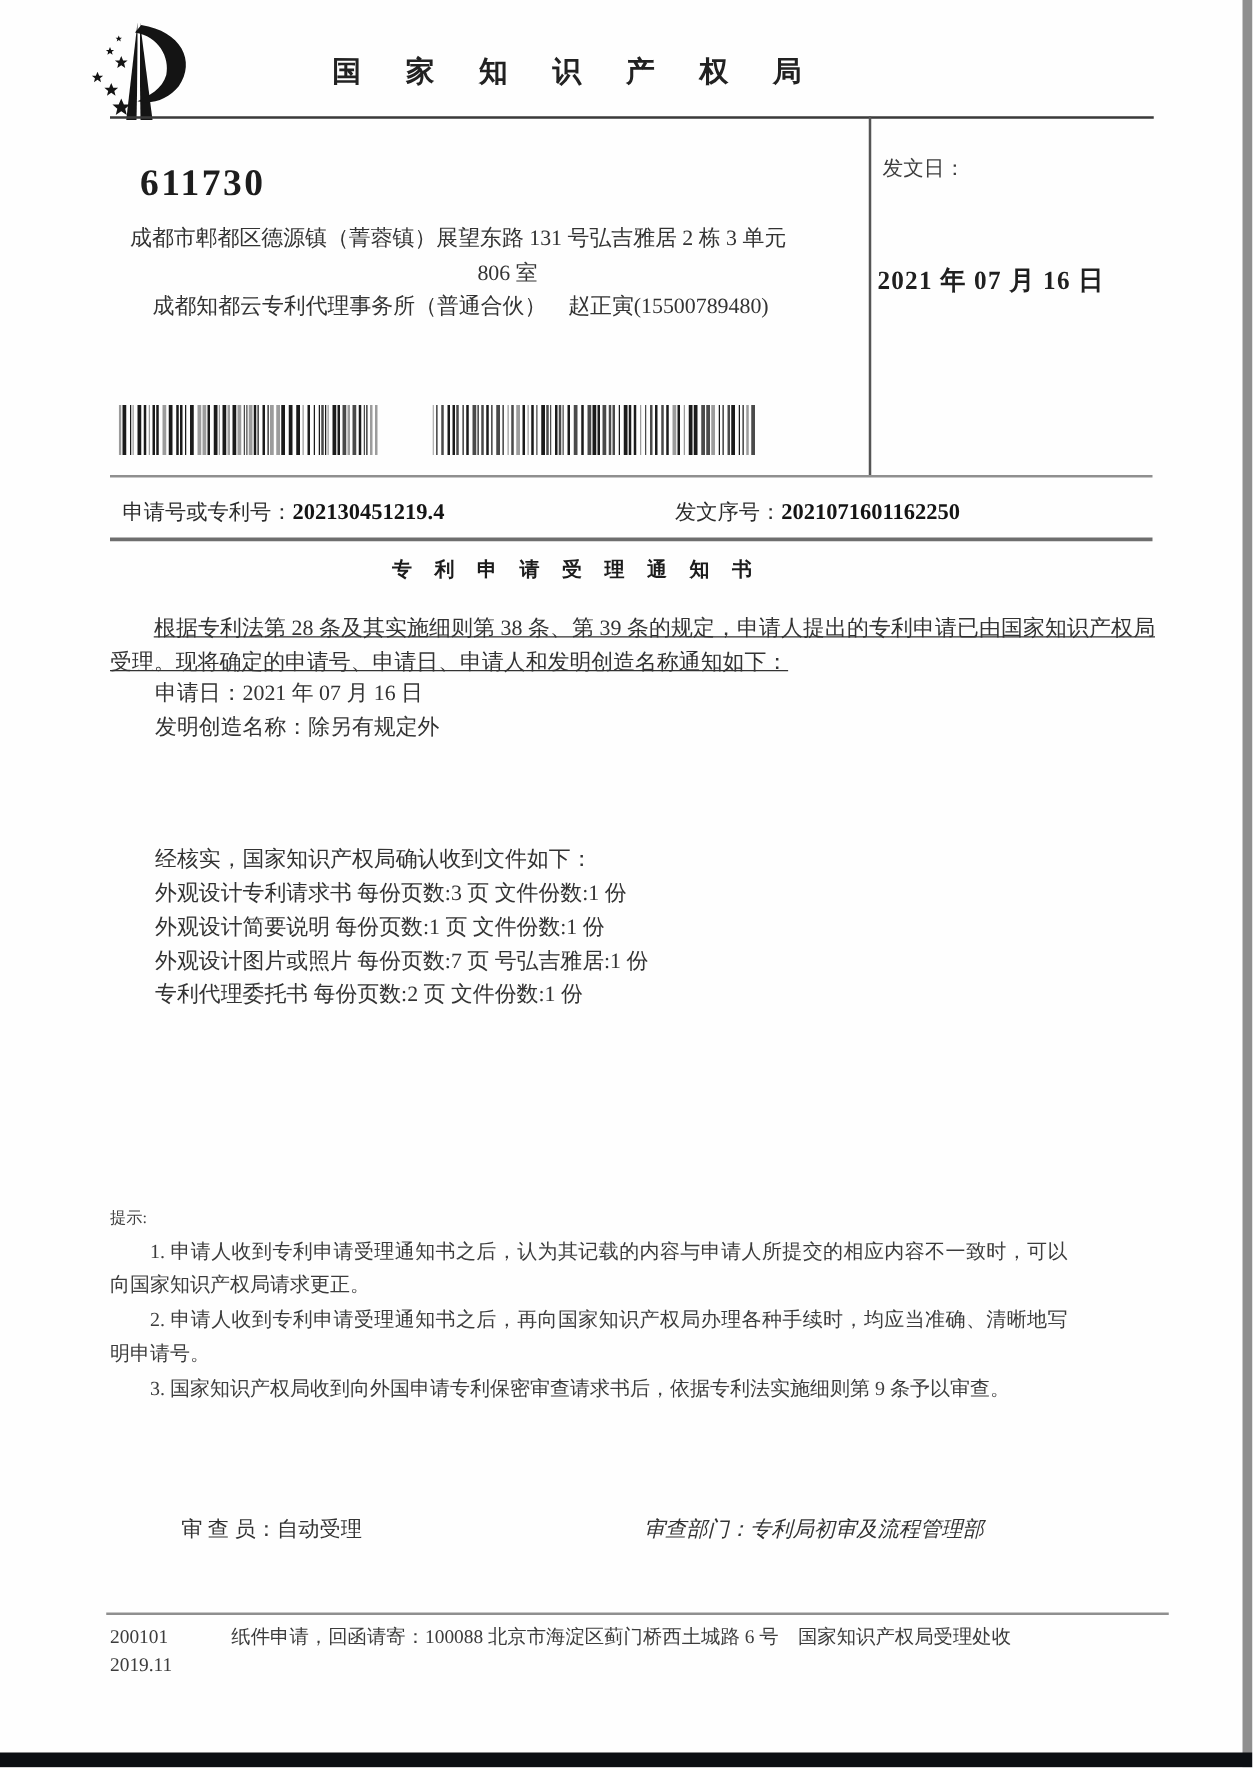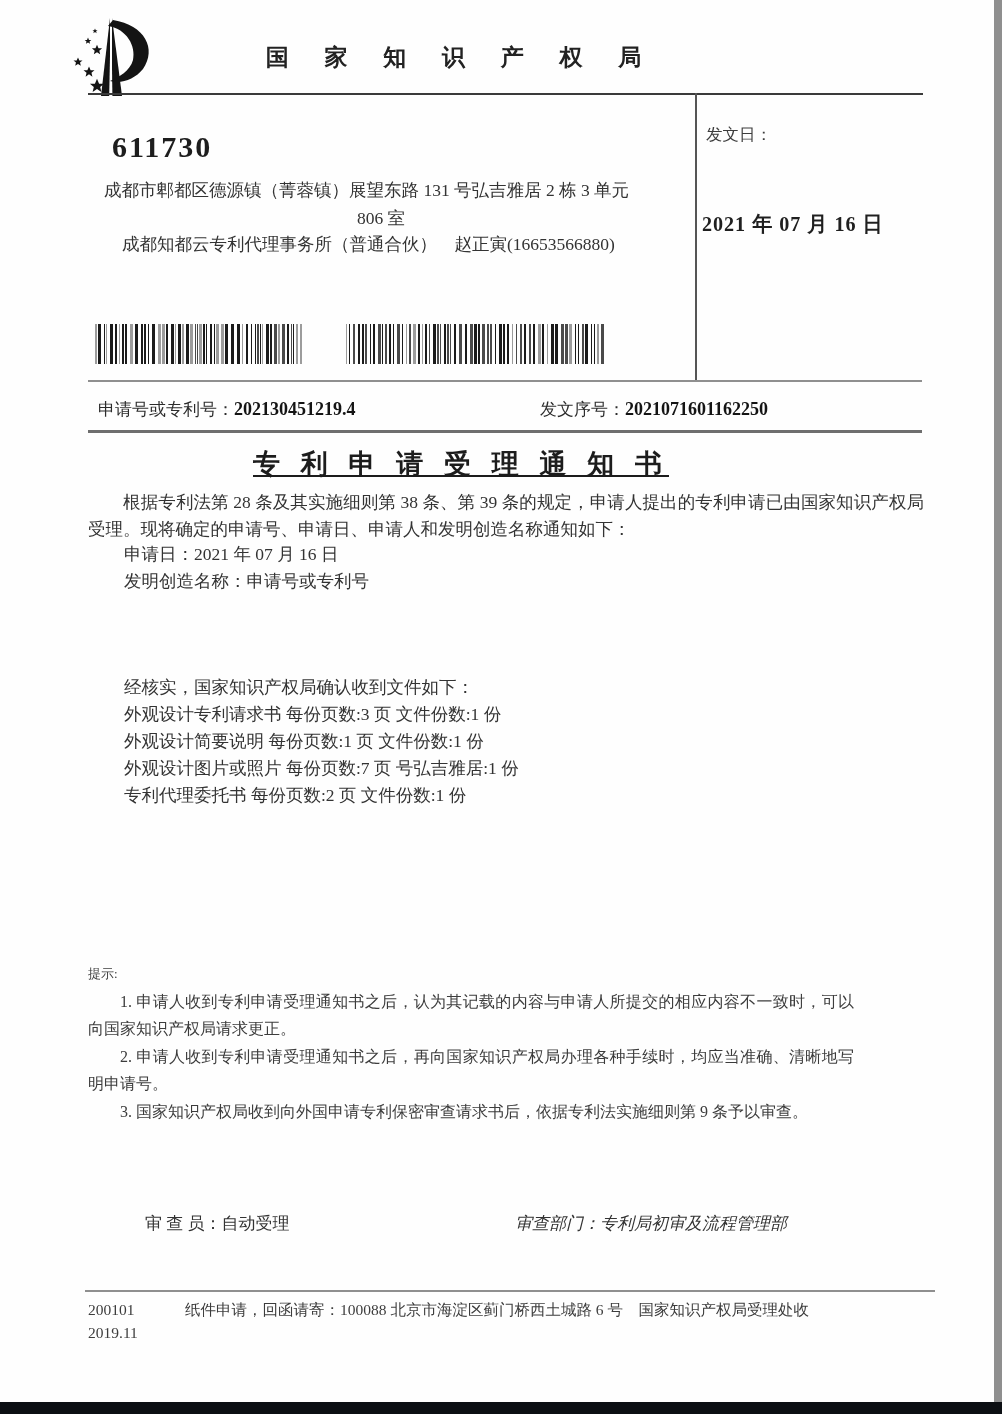--- a/index.html
+++ b/index.html
@@ -17,39 +17,39 @@
     font-size:23px;font-weight:bold;letter-spacing:15px;color:#222;
   }
   .rule{background:#3a3a3a;height:2px;}
   .rule-soft{background:#8f8f8f;height:2px;}
   .rule-mid{background:#6e6e6e;height:3px;}
   .vline{width:2px;background:#555;}
 
   
   .zipcode{left:112px;top:130px;font-size:30px;font-weight:bold;letter-spacing:2px;color:#1d1d1d;}
   .addr1{left:104px;top:178px;width:580px;font-size:17.5px;color:#333;}
-  .addr2{left:91px;top:206px;width:580px;text-align:center;font-size:17.5px;color:#333;}
+  .addr2{left:116px;top:206px;width:580px;text-align:center;font-size:17.5px;color:#333;}
   .agency{left:122px;top:232px;width:600px;font-size:17.5px;color:#333;}
 
   
   .issue-label{left:706px;top:124px;font-size:16.5px;color:#3d3d3d;}
   .issue-date{left:702px;top:210px;font-size:21px;font-weight:600;letter-spacing:1px;color:#1f1f1f;transform:scaleX(.96);transform-origin:left;}
 
   
   .barcode{display:flex;align-items:stretch;overflow:hidden;}
   .barcode .bar{height:100%;flex:0 0 auto;}
 
   
   .refrow{left:98px;top:398px;width:824px;font-size:17px;color:#2c2c2c;}
   .refrow b{font-size:18px;color:#141414;}
   .ref-serial{position:absolute;left:442px;top:0;text-align:center;}
 
   
-  .notice-title{left:0;right:80px;top:446px;text-align:center;font-size:27px;font-weight:bold;letter-spacing:7px;color:#1c1c1c;text-decoration:underline;}
-  .intro{left:88px;top:489px;width:836px;font-size:17.5px;line-height:27px;text-align:justify;color:#333;}
+  .notice-title{left:0;right:80px;top:446px;text-align:center;font-size:16px;font-weight:bold;letter-spacing:7px;color:#1c1c1c;}
+  .intro{left:88px;top:489px;width:836px;font-size:17.5px;line-height:27px;text-align:justify;color:#333;text-decoration:underline;}
   .intro .indent{display:inline-block;width:2em;}
   .fields{left:124px;top:541px;width:700px;font-size:17.5px;line-height:26.5px;color:#333;}
   .docs{left:124px;top:674px;width:720px;font-size:17.5px;line-height:27px;color:#333;}
 
   
   .tips{left:88px;top:960px;width:766px;font-size:16px;line-height:27.5px;color:#3c3c3c;}
   .tips-label{font-size:13px;}
   .tip{text-indent:2em;text-align:justify;}
 
   
@@ -95,21 +95,21 @@
   <div class="abs hdr-title">国 家 知 识 产 权 局</div>
 
   <div class="abs rule" style="left:88px;top:93px;width:835px;"></div>
   <div class="abs vline" style="left:695px;top:93px;height:288px;"></div>
   <div class="abs rule-soft" style="left:88px;top:380px;width:834px;"></div>
   <div class="abs rule-mid" style="left:88px;top:430px;width:834px;"></div>
 
   <div class="abs zipcode">611730</div>
   <div class="abs addr1">成都市郫都区德源镇（菁蓉镇）展望东路 131 号弘吉雅居 2 栋 3 单元</div>
   <div class="abs addr2">806 室</div>
-  <div class="abs agency">成都知都云专利代理事务所（普通合伙）　赵正寅(16653566880)</div>
+  <div class="abs agency">成都知都云专利代理事务所（普通合伙）　赵正寅(15500789480)</div>
 
   <div class="abs issue-label">发文日：</div>
   <div class="abs issue-date">2021 年 07 月 16 日</div>
 
   <div class="abs barcode" style="left:95px;top:324px;width:210px;height:40px;">
       <div class="bar" style="width: 2px; margin-right: 1px; background: rgb(156, 156, 156);"></div>
       <div class="bar" style="width: 3px; margin-right: 3px; background: rgb(27, 27, 27);"></div>
       <div class="bar" style="width: 1px; margin-right: 1px; background: rgb(27, 27, 27);"></div>
       <div class="bar" style="width: 1px; margin-right: 3px; background: rgb(156, 156, 156);"></div>
       <div class="bar" style="width: 3px; margin-right: 2px; background: rgb(27, 27, 27);"></div>
@@ -234,21 +234,21 @@
       <span>发文序号：</span><b>2021071601162250</b>
     </span>
   </div>
 
   <div class="abs notice-title">专 利 申 请 受 理 通 知 书</div>
 
   <div class="abs intro"><span class="indent"></span><span>根据专利法第 28 条及其实施细则第 38 条、第 39 条的规定，申请人提出的专利申请已由国家知识产权局受理。现将确定的申请号、申请日、申请人和发明创造名称通知如下：</span></div>
 
   <div class="abs fields">
     <div><span>申请日：</span><span>2021 年 07 月 16 日</span></div>
-    <div><span>发明创造名称：</span><span>申请号或专利号</span></div>
+    <div><span>发明创造名称：</span><span>除另有规定外</span></div>
   </div>
 
   <div class="abs docs">
     <div>经核实，国家知识产权局确认收到文件如下：</div>
     <div>外观设计专利请求书  每份页数:3 页  文件份数:1 份</div>
     <div>外观设计简要说明  每份页数:1 页  文件份数:1 份</div>
     <div>外观设计图片或照片  每份页数:7 页  号弘吉雅居:1 份</div>
     <div>专利代理委托书  每份页数:2 页  文件份数:1 份</div>
   </div>
 

